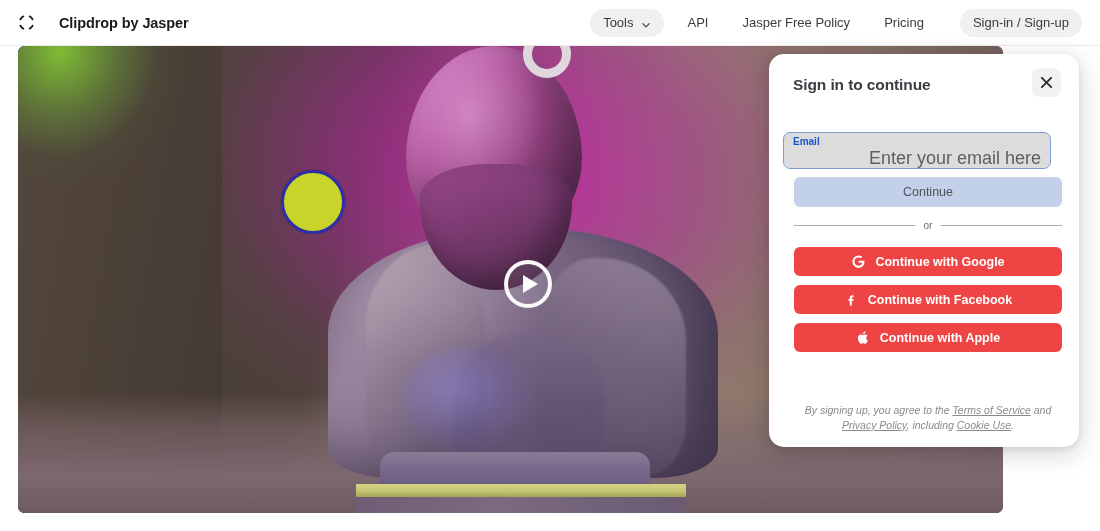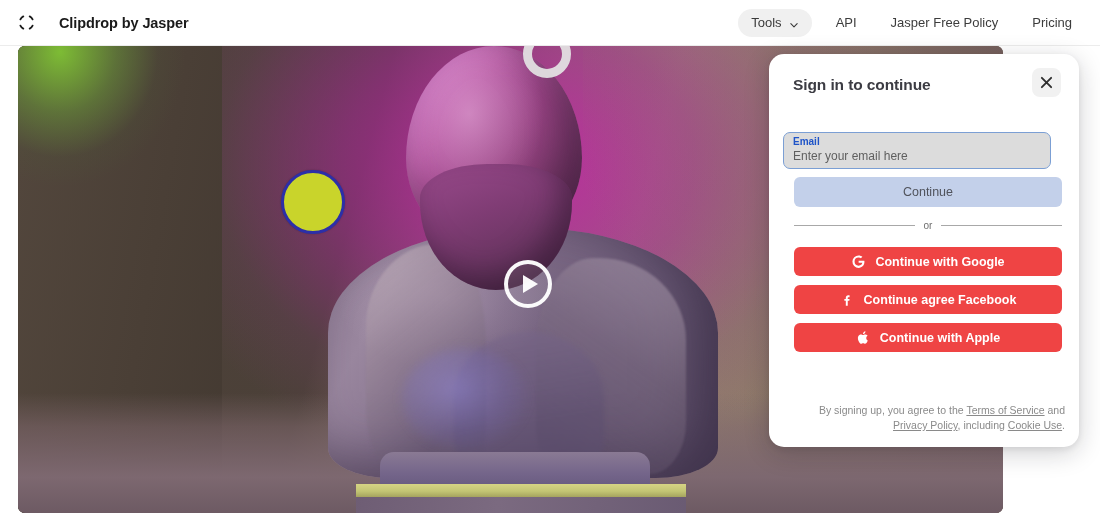--- a/index.html
+++ b/index.html
@@ -216,22 +216,22 @@
     cursor: text;
   }
   .field-label {
     font-size: 10px; font-weight: bold; color: #1f54c8;
     line-height: 13px; display: block;
   }
   .field-input {
     display: block; width: 100%;
     border: none; outline: none; background: transparent;
     font-family: "Liberation Sans", sans-serif;
-    font-size: 12px; color: #c2410c;
-    line-height: 17px; padding: 0;
+    font-size: 18px; color: #c2410c;
+    line-height: 17px; padding: 0; text-align: right;
   }
   .field-input::placeholder { color: #5f5f5f; }
 
   .btn-continue {
     position: absolute; left: 25px; top: 123px;
     width: 268px; height: 30px;
     border-radius: 6px; border: none;
     background: #c3d0ea;
     color: #50535c; font-size: 12.5px;
     font-family: "Liberation Sans", sans-serif;
@@ -256,22 +256,22 @@
     cursor: pointer;
   }
   .btn-google   { top: 193px; }
   .btn-facebook { top: 231px; }
   .btn-apple    { top: 269px; }
   .social-ico { width: 15px; height: 15px; display:block; flex: none; }
 
   .legal {
     position: absolute; left: 22px; top: 349px;
     width: 274px;
-    text-align: right;
-    font-size: 10.5px; line-height: 15px; color: #8a8a8a;
+    text-align: center;
+    font-size: 10.5px; line-height: 15px; color: #8a8a8a; font-style: italic;
   }
   .legal a { color: #8a8a8a; text-decoration: underline; cursor: pointer; }
 </style>
 </head>
 <body>
 
 <div class="page">
 
   <div class="navbar">
 
@@ -297,20 +297,23 @@
           <svg viewBox="0 0 12 12" width="10" height="10">
             <path d="M2.2 4.4 L6 8.2 L9.8 4.4" fill="none" stroke="#3a3a3a" stroke-width="1.3" stroke-linecap="round" stroke-linejoin="round"></path>
           </svg>
         </span>
       </div>
 
       <div class="nav-link">API</div>
       <div class="nav-link">Jasper Free Policy</div>
       <div class="nav-link">Pricing</div>
 
+      <div class="nav-pill" style="margin-left:12px;">
+        <span>Sign-in / Sign-up</span>
+      </div>
 
     </div>
   </div>
 
   <div class="canvas-wrap">
     <div class="scene">
       <div class="wall"></div>
       <div class="wall-left"></div>
       <div class="wall-left-glow"></div>
       <div class="wall-right"></div>
@@ -371,21 +374,21 @@
       </span>
       <span>Continue with Google</span>
     </button>
 
     <button class="btn-social btn-facebook">
       <span class="social-ico">
         <svg viewBox="0 0 24 24" width="15" height="15">
           <path fill="#ffffff" d="M15.3 8.2h-2.1c-.4 0-.8.4-.8 1v1.8h2.9l-.4 2.9h-2.5V22H9.3v-8.1H7v-2.9h2.3V9.3C9.3 7.1 10.6 5 13.4 5c.9 0 1.6.1 1.9.1v3.1z"></path>
         </svg>
       </span>
-      <span>Continue agree Facebook</span>
+      <span>Continue with Facebook</span>
     </button>
 
     <button class="btn-social btn-apple">
       <span class="social-ico">
         <svg viewBox="0 0 24 24" width="15" height="15">
           <path fill="#ffffff" d="M16.4 12.6c0-2.4 2-3.6 2.1-3.6-1.1-1.7-2.9-1.9-3.6-1.9-1.5-.2-3 .9-3.7.9-.8 0-2-.9-3.3-.9-1.7 0-3.2 1-4.1 2.5-1.7 3-.4 7.5 1.3 9.9.8 1.2 1.8 2.5 3.1 2.5 1.2-.1 1.7-.8 3.2-.8s1.9.8 3.2.8c1.3 0 2.2-1.2 3-2.4.9-1.4 1.3-2.7 1.3-2.8-.1 0-2.5-1-2.5-3.8zM14.1 5.2c.7-.8 1.1-2 1-3.2-1 0-2.2.7-2.9 1.5-.6.7-1.2 1.9-1 3 1.1.1 2.2-.6 2.9-1.3z"></path>
         </svg>
       </span>
       <span>Continue with Apple</span>
     </button>

